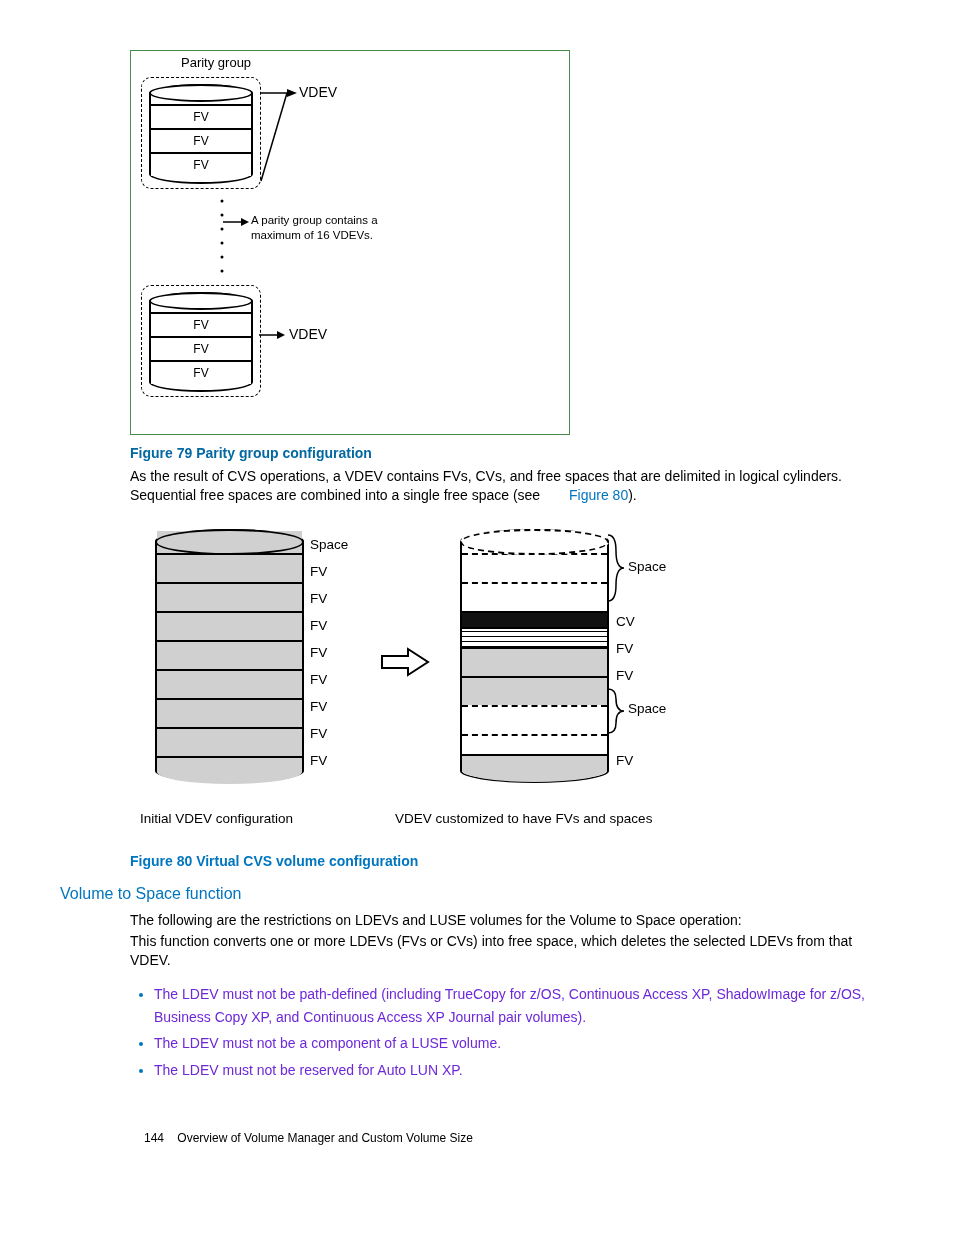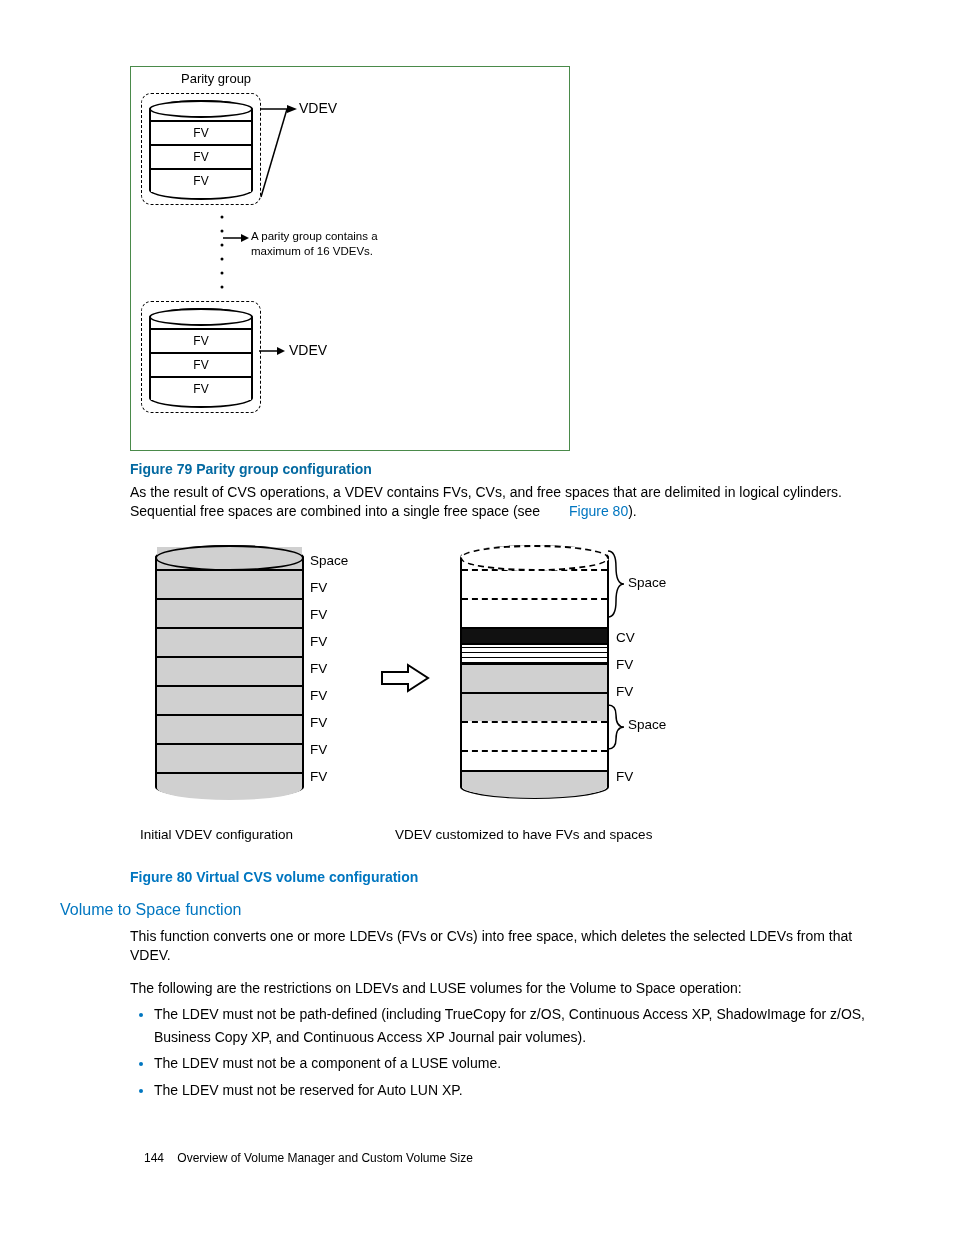--- a/index.html
+++ b/index.html
@@ -3,21 +3,21 @@
 <meta charset="utf-8">
 <style>
   body {
     margin: 0;
     padding: 0;
     font-family: Arial, Helvetica, sans-serif;
     background: white;
     width: 954px;
   }
   .page {
-    padding: 66px 60px 40px 60px;
+    padding: 50px 60px 40px 60px;
     box-sizing: border-box;
   }
   .fig79-box {
     border: 1px solid #4a8a4a;
     margin-left: 70px;
     width: 440px;
     padding: 10px 12px 12px 12px;
     box-sizing: border-box;
     position: relative;
     height: 385px;
@@ -52,21 +52,21 @@
     font-weight: 300;
     font-size: 16px;
     margin: 16px 0 8px 0;
   }
   ul.restr {
     margin: 6px 0 0 70px;
     padding-left: 24px;
     font-size: 14px;
     line-height: 1.6;
   }
-  ul.restr li { color: #000000; margin-bottom: 4px; }
+  ul.restr li { color: #6d28d9; margin-bottom: 4px; }
   ul.restr li::marker { color: #0076c0; }
   .footer {
     margin-top: 50px;
     margin-left: 84px;
     font-size: 12px;
   }
   .footer .pn { display:inline-block; width: 30px; }
   
   .vdev-group {
     position: absolute;
@@ -261,22 +261,22 @@
     <span class="rlabel" style="left:486px; top:234px;">FV</span>
 
     <span class="caption" style="left:10px; top:292px;">Initial VDEV configuration</span>
     <span class="caption" style="left:265px; top:292px;">VDEV customized to have FVs and spaces</span>
   </div>
 
   <div class="fig80-title">Figure 80 Virtual CVS volume configuration</div>
 
   <h2 class="section-h">Volume to Space function</h2>
 
+  <p class="body-text" style="margin-bottom:2px;">The following are the restrictions on LDEVs and LUSE volumes for the Volume to Space operation:</p>
   <p class="body-text">This function converts one or more LDEVs (FVs or CVs) into free space, which deletes the selected LDEVs from that VDEV.</p>
-  <p class="body-text" style="margin-bottom:2px;">The following are the restrictions on LDEVs and LUSE volumes for the Volume to Space operation:</p>
 
   <ul class="restr">
     <li>The LDEV must not be path-defined (including TrueCopy for z/OS, Continuous Access XP, ShadowImage for z/OS, Business Copy XP, and Continuous Access XP Journal pair volumes).</li>
     <li>The LDEV must not be a component of a LUSE volume.</li>
     <li>The LDEV must not be reserved for Auto LUN XP.</li>
   </ul>
 
   <div class="footer">
     <span class="pn">144</span>
     <span>Overview of Volume Manager and Custom Volume Size</span>

